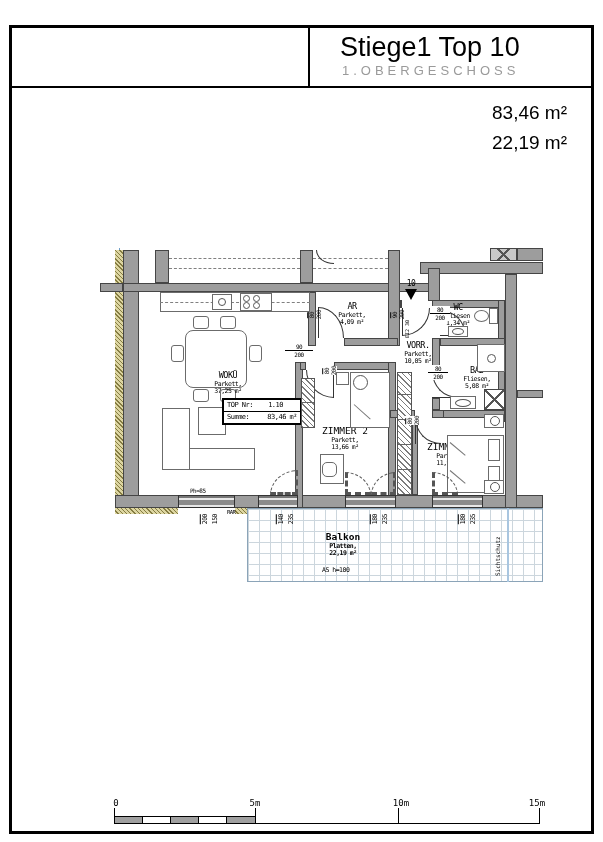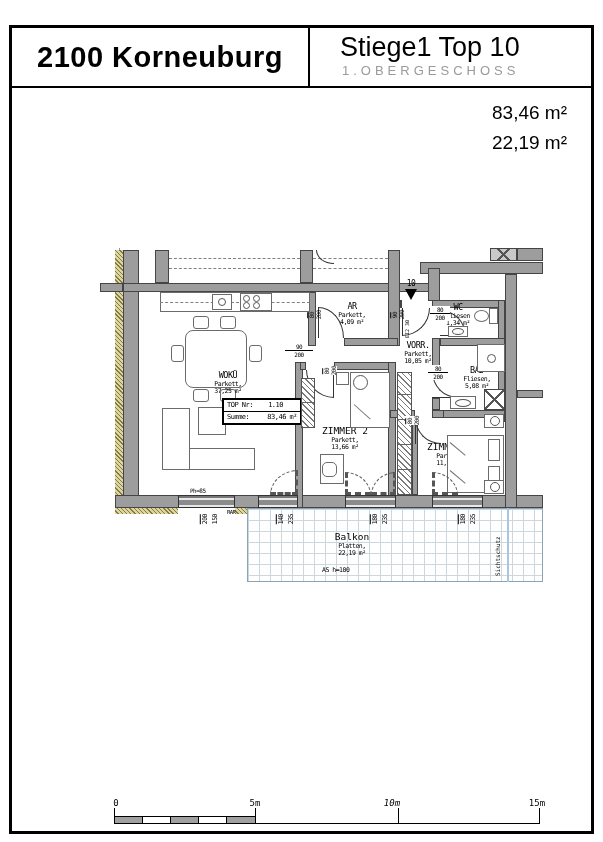--- a/index.html
+++ b/index.html
@@ -69,21 +69,20 @@
   .sline{position:absolute;top:24.5px;height:1.5px;background:#000;}
 </style>
 </head>
 <body>
 
 <div class="page">
 
   <div class="abs frame"></div>
   <div class="abs hdr-div"></div>
   <div class="abs hdr-bot"></div>
-  <div class="abs t-left">2100 Korneuburg</div>
   <div class="abs t-right">Stiege1 Top 10</div>
   <div class="abs t-sub">1.OBERGESCHOSS</div>
 
   <div class="abs inf-v" style="top:102px;">83,46 m²</div>
   <div class="abs inf-v" style="top:132px;">22,19 m²</div>
 
   <div class="abs plan">
 
     <div class="axis" style="left:19px;top:2px;height:264px;"></div>
     <div class="dia" style="left:17px;top:22px;"></div>
@@ -284,21 +283,21 @@
     <div class="furn" style="left:384px;top:168px;width:20px;height:14px;"></div>
     <div class="circ" style="left:390px;top:170px;width:10px;height:10px;"></div>
     <div class="furn" style="left:384px;top:234px;width:20px;height:14px;"></div>
     <div class="circ" style="left:390px;top:236px;width:10px;height:10px;"></div>
 
     <div class="arc arc-tl dashed" style="left:170px;top:224px;width:28px;height:25px;"></div>
     <div class="arc arc-tr dashed" style="left:245px;top:226px;width:26px;height:23px;"></div>
     <div class="arc arc-tl dashed" style="left:271px;top:226px;width:25px;height:23px;"></div>
     <div class="arc arc-tr dashed" style="left:332px;top:226px;width:26px;height:23px;"></div>
 
-    <div class="rlabel" style="left:222px;top:286px;width:60px;">
+    <div class="rlabel" style="left:213px;top:286px;width:60px;font-weight:bold;">
       <span class="rname-big">Balkon</span>
       <span class="rsub">Platten,</span>
       <span class="rsub">22,19 m²</span>
     </div>
     <div class="note" style="left:222px;top:320px;">AS h=100</div>
 
     <div class="note" style="left:90px;top:241px;font-size:6px;">Ph=85</div>
     <div class="note" style="left:127px;top:263px;font-size:5.5px;">RAR</div>
 
     <div class="vdim wdm" style="left:100px;top:268px;">
@@ -315,21 +314,21 @@
     </div>
     <div class="vdim wdm" style="left:358px;top:268px;">
       <span>180</span>
         <span>235</span>
     </div>
   </div>
 
   <div class="abs sbar">
     <div class="slab" style="left:3px;">0</div>
     <div class="slab" style="left:142px;">5m</div>
-    <div class="slab" style="left:279px;font-style:italic;">10m</div>
+    <div class="slab" style="left:288px;">10m</div>
     <div class="slab" style="left:424px;">15m</div>
     <div class="stick" style="left:1px;top:10px;height:8px;"></div>
     <div class="stick" style="left:142px;top:10px;height:8px;"></div>
     <div class="stick" style="left:285px;top:10px;height:16px;"></div>
     <div class="stick" style="left:426px;top:10px;height:16px;"></div>
     <div class="sblock" style="left:1px;width:29px;background:#a0a0a0;"></div>
     <div class="sblock" style="left:29px;width:29px;background:#fff;"></div>
     <div class="sblock" style="left:57px;width:29px;background:#a0a0a0;"></div>
     <div class="sblock" style="left:85px;width:29px;background:#fff;"></div>
     <div class="sblock" style="left:113px;width:30px;background:#a0a0a0;"></div>

